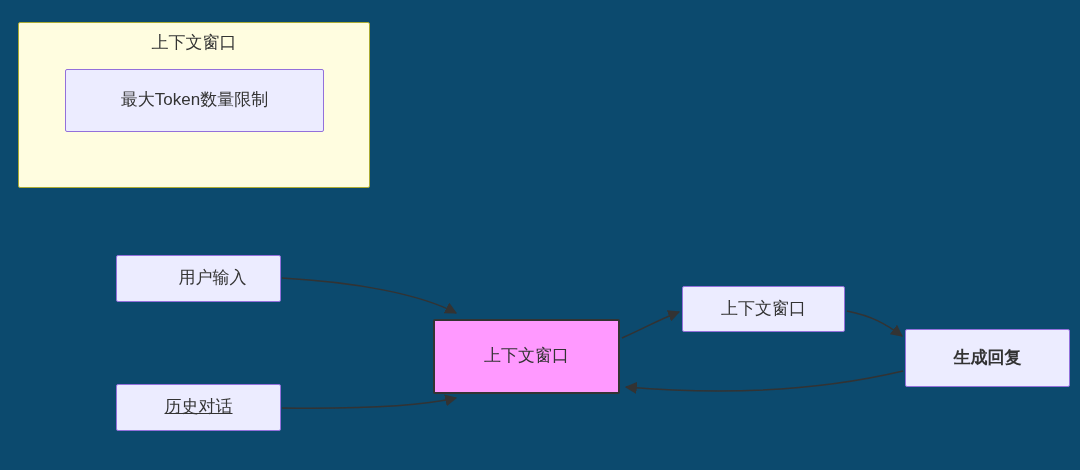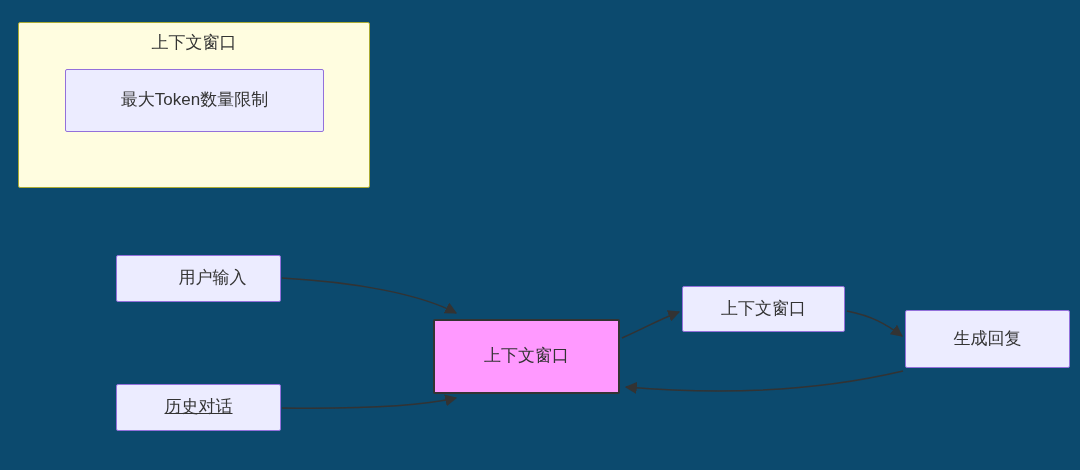--- a/index.html
+++ b/index.html
@@ -36,21 +36,21 @@
     font-size: 17px;
     display: flex;
     align-items: center;
     justify-content: center;
     text-align: center;
     line-height: 1.2;
   }
   .node-user-input   { left: 116px; top: 255px; width: 165px; height: 47px; padding-left: 28px; }
   .node-history      { left: 116px; top: 384px; width: 165px; height: 47px; text-decoration: underline; }
   .node-model        { left: 682px; top: 286px; width: 163px; height: 46px; }
-  .node-reply        { left: 905px; top: 310px; width: 165px; height: 58px; }
+  .node-reply        { left: 905px; top: 329px; width: 165px; height: 58px; font-weight: bold; }
   .node-context {
     left: 433px; top: 319px; width: 187px; height: 75px;
     background: #FF99FF;
     border: 2px solid #333333;
     border-radius: 2px;
   }
   .subgraph {
     position: absolute;
     left: 18px; top: 22px;
     width: 352px; height: 166px;

